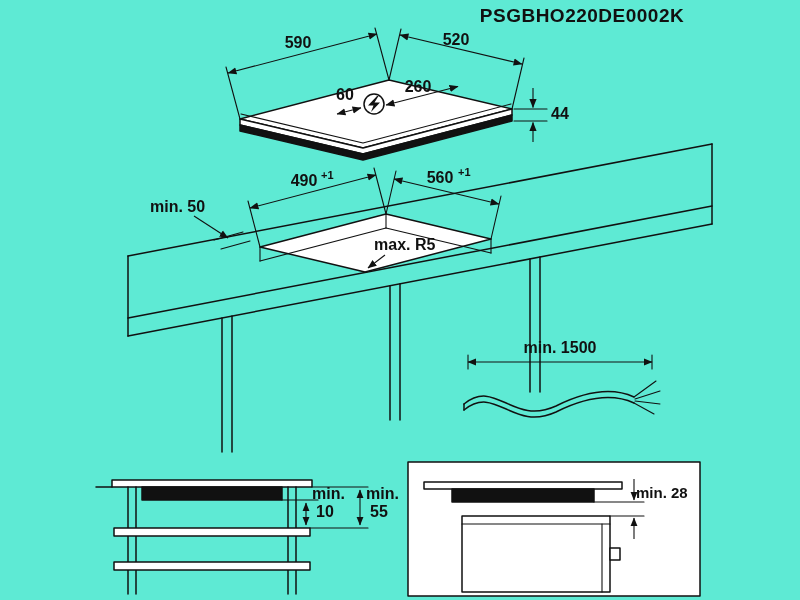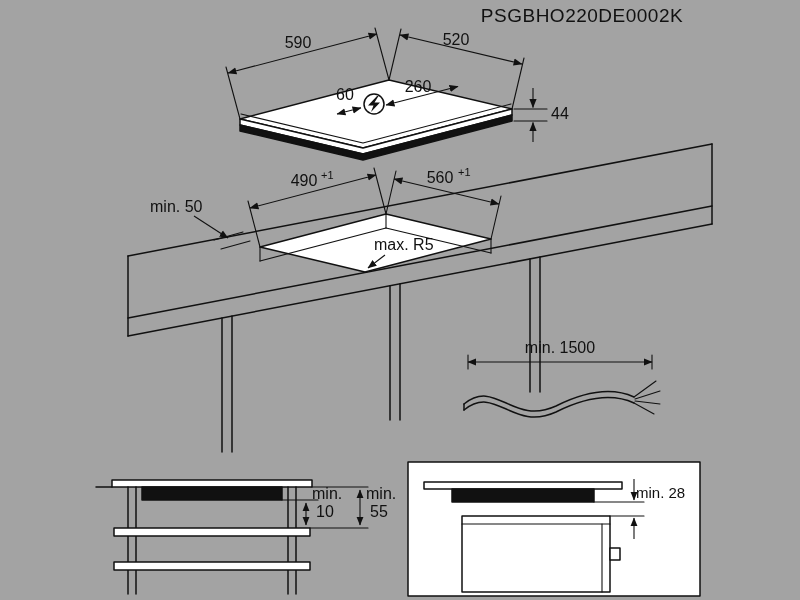--- a/index.html
+++ b/index.html
@@ -1,16 +1,16 @@
 <!DOCTYPE html>
 <html><head>
 <meta charset="utf-8">
 <style>
   html,body{margin:0;padding:0;background:#ffffff;}
-  .stage{width:800px;height:600px;background:#a3a3a3;position:relative;overflow:hidden;}
+  .stage{width:800px;height:600px;background:#5eead4;position:relative;overflow:hidden;font-weight:bold;}
   svg{display:block;}
   text{font-family:"Liberation Sans","DejaVu Sans",sans-serif;fill:#111111;}
   .t16{font-size:16px;}
   .t15{font-size:15px;}
   .t11{font-size:11px;}
   .t19{font-size:19px;letter-spacing:0.5px;}
   .ln{stroke:#111111;stroke-width:1.5;fill:none;stroke-linecap:round;stroke-linejoin:round;}
   .thin{stroke-width:1.1;}
   .dim{stroke:#111111;stroke-width:1.1;fill:none;}
   .fwhite{fill:#ffffff;}

